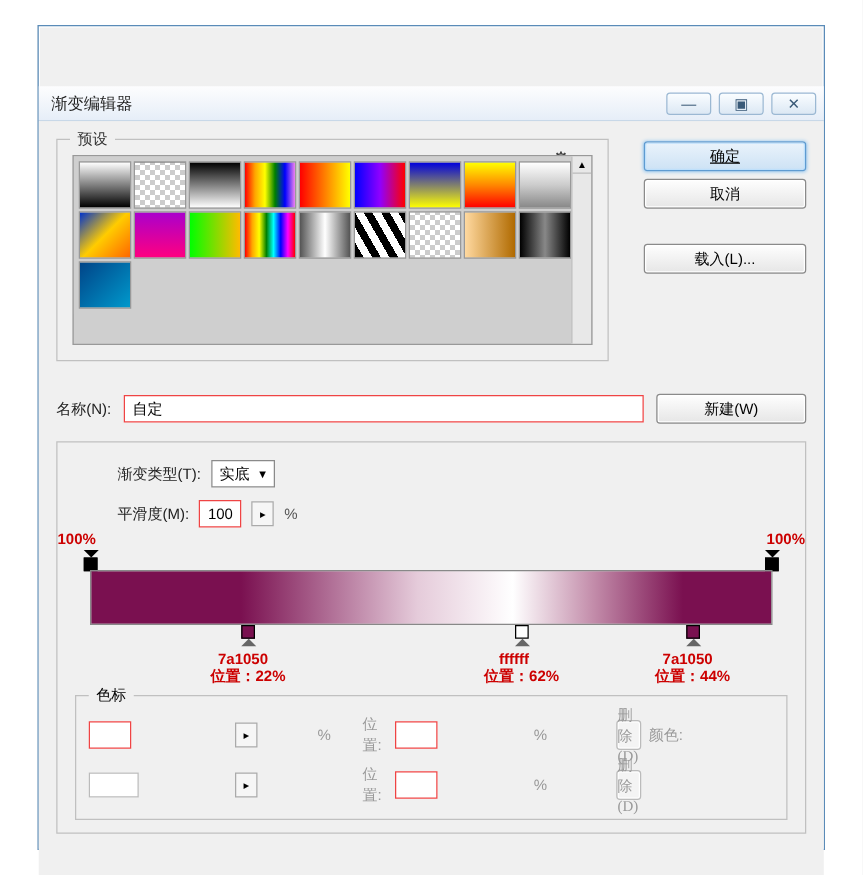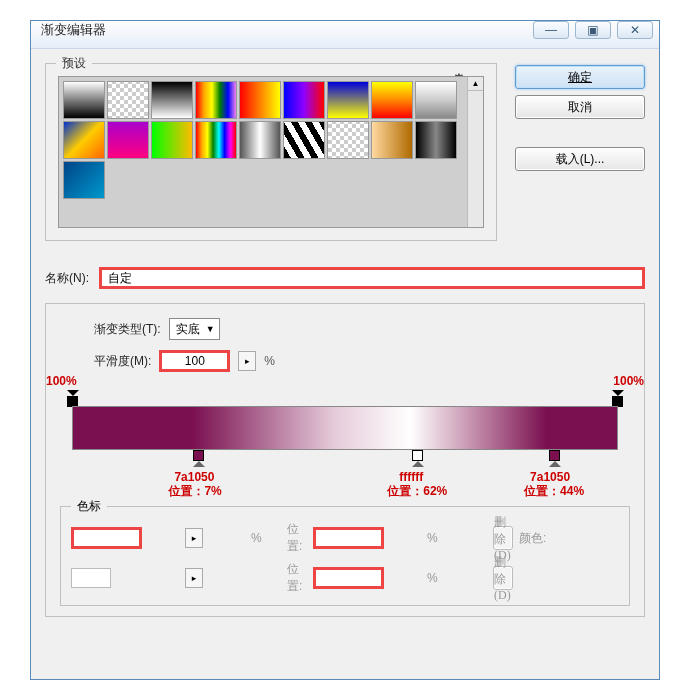--- a/index.html
+++ b/index.html
@@ -18,21 +18,23 @@
     width: 630px; height: 660px;
     background: #f0f0f0;
     border: 1px solid #5a8bb8;
     box-shadow: 0 0 0 1px #fff inset;
   }
   .titlebar {
     height: 28px;
     background: linear-gradient(#fdfdfe, #e6eef8);
     border-bottom: 1px solid #c8d8e8;
     display: flex;
+    align-items: center;
     padding: 0 0 0 10px;
+    margin-top: 48px;
   }
   .titlebar .title {
     font-size: 13px;
     color: #222;
     flex: 1;
   }
   .winbtns { display: flex; gap: 6px; padding-right: 6px; }
   .winbtn {
     width: 36px; height: 18px;
     border: 1px solid #9bb8d3;
@@ -53,21 +55,21 @@
   .fieldset .legend {
     position: absolute;
     top: -9px; left: 10px;
     background: #f0f0f0;
     padding: 0 6px;
     color: #333;
   }
 
   .presets-area {
     display: flex;
-    gap: 18px;
+    gap: 28px;
     margin-bottom: 14px;
   }
   .presets-box {
     flex: 1;
   }
   .side-buttons {
     width: 130px;
     display: flex;
     flex-direction: column;
     gap: 6px;
@@ -123,26 +125,26 @@
     width: 16px;
     background: #e8e8e8;
     border-left: 1px solid #bbb;
   }
   .swatch { border: 1px solid #999; position: relative; }
 
   .name-row { display: flex; align-items: center; gap: 10px; margin-bottom: 14px; }
   .text-input {
     flex: 1;
     height: 22px;
-    border: 3px solid #ef4444;
+    border: 1px solid #ef4444;
     background: #fff;
     padding: 0 6px;
     font-size: 12px;
   }
-  .text-input.small { width: 71px; flex: none; text-align: center; }
+  .text-input.small { width: 34px; flex: none; text-align: left; }
 
   .select-box {
     height: 22px;
     border: 1px solid #8a8a8a;
     background: #fff;
     padding: 0 4px 0 6px;
     display: inline-flex;
     align-items: center;
     gap: 6px;
   }
@@ -285,20 +287,21 @@
         <div class="btn primary">确定</div>
         <div class="btn">取消</div>
         <div style="height:16px"></div>
         <div class="btn">载入(L)...</div>
       </div>
     </div>
 
     <div class="name-row">
       <span class="label">名称(N):</span>
       <input class="text-input" value="自定" style="">
+      <div class="btn" style="width:120px">新建(W)</div>
     </div>
 
     <div class="grad-edit">
       <div class="control-row">
         <span class="label">渐变类型(T):</span>
         <div class="select-box">
           <span>实底</span>
           <span class="arr">▼</span>
         </div>
       </div>
@@ -327,21 +330,21 @@
             <div class="box" style="background:#7a1050"></div>
           </div>
         <div class="color-stop" style="left:calc(12px + 62% * 0.96)">
             <div class="box" style="background:#ffffff"></div>
           </div>
         <div class="color-stop" style="left:calc(12px + 87% * 0.96)">
             <div class="box" style="background:#7a1050"></div>
           </div>
 
         <div class="red-label" style="left:calc(12px + 22% * 0.96 - 18px); bottom:16px">7a1050</div>
-        <div class="red-label" style="left:calc(12px + 22% * 0.96 - 24px); bottom:0">位置：7%</div>
+        <div class="red-label" style="left:calc(12px + 22% * 0.96 - 24px); bottom:0">位置：22%</div>
 
         <div class="red-label" style="left:calc(12px + 62% * 0.96 - 12px); bottom:16px">ffffff</div>
         <div class="red-label" style="left:calc(12px + 62% * 0.96 - 24px); bottom:0">位置：62%</div>
 
         <div class="red-label" style="left:calc(12px + 87% * 0.96 - 18px); bottom:16px">7a1050</div>
         <div class="red-label" style="left:calc(12px + 87% * 0.96 - 24px); bottom:0">位置：44%</div>
       </div>
 
       <div class="stops-fieldset">
         <div class="legend">色标</div>

